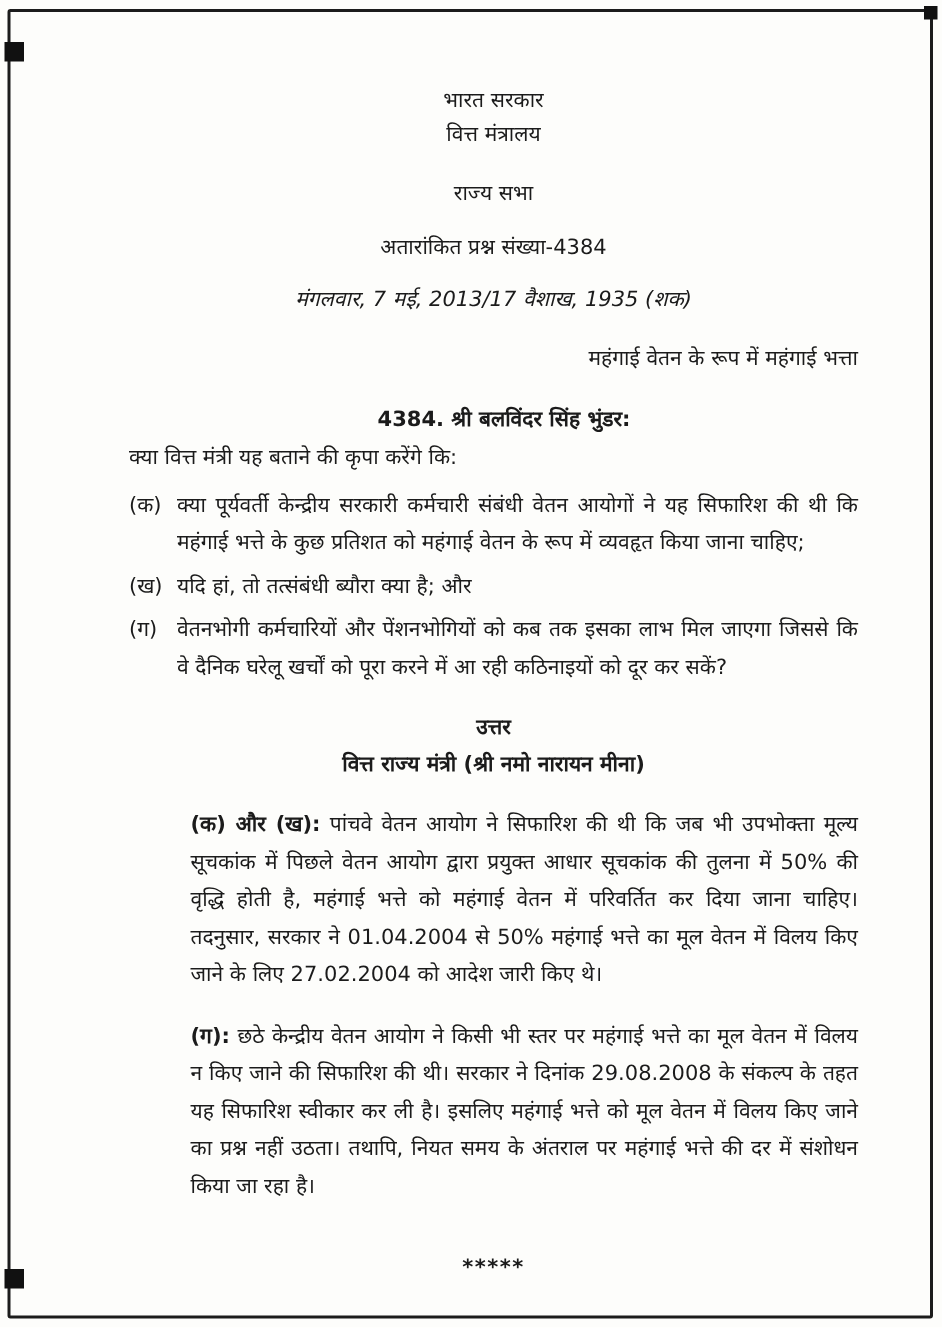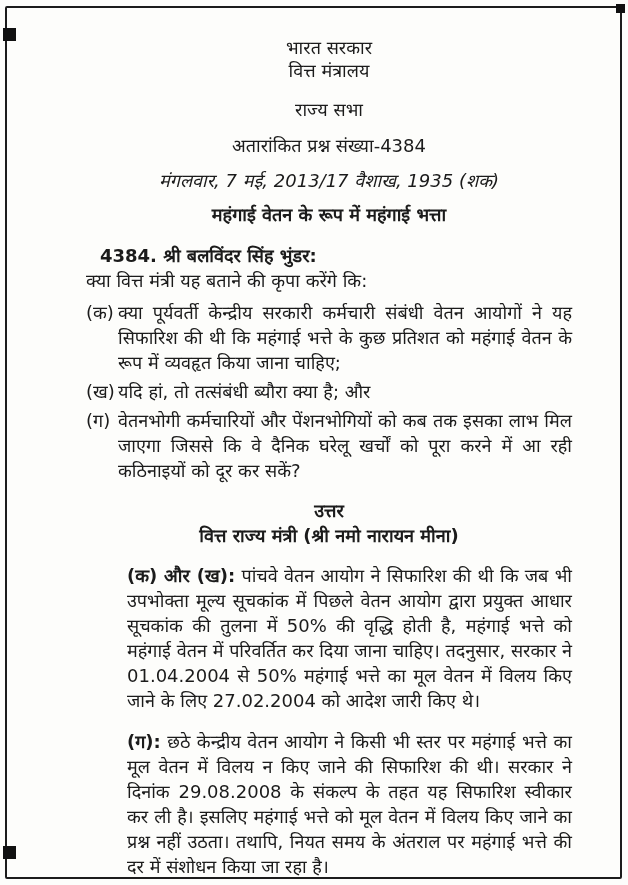--- a/index.html
+++ b/index.html
@@ -27,32 +27,32 @@
     position: absolute;
     background: #111;
   }
   .mark-top-left   { left: 3px;  top: 28px;    width: 13px; height: 13px; }
   .mark-bottom-left{ left: 3px;  top: 846px;   width: 13px; height: 13px; }
   .mark-top-right  { right: 3px; top: 4px;     width: 9px;  height: 9px; }
   .content {
     position: absolute;
     top: 0; left: 0; right: 0; bottom: 0;
     box-sizing: border-box;
-    padding: 36px 56px 40px 86px;
+    padding: 56px 56px 40px 86px;
     color: #1b1b1b;
-    font-size: 18px;
+    font-size: 14px;
     line-height: 23px;
   }
   .center { text-align: center; }
   .hdr-line { font-weight: 500; }
   .house { margin-top: 16px; }
   .qno { margin-top: 13px; }
   .date { margin-top: 12px; font-style: italic; }
-  .subject { margin-top: 11px; font-weight: bold; }
-  .asker { margin-top: 18px; font-weight: bold; padding-left: 14px; }
+  .subject { margin-top: 16px; font-weight: normal; text-align: right; }
+  .asker { margin-top: 18px; font-weight: bold; padding-left: 14px; text-align: center; }
   .preamble { margin-top: 2px; }
   .q-list { margin-top: 8px; }
   .q-item {
     position: relative;
     padding-left: 32px;
     margin-top: 4px;
     text-align: justify;
     line-height: 25px;
   }
   .q-label { position: absolute; left: 0; top: 0; }

